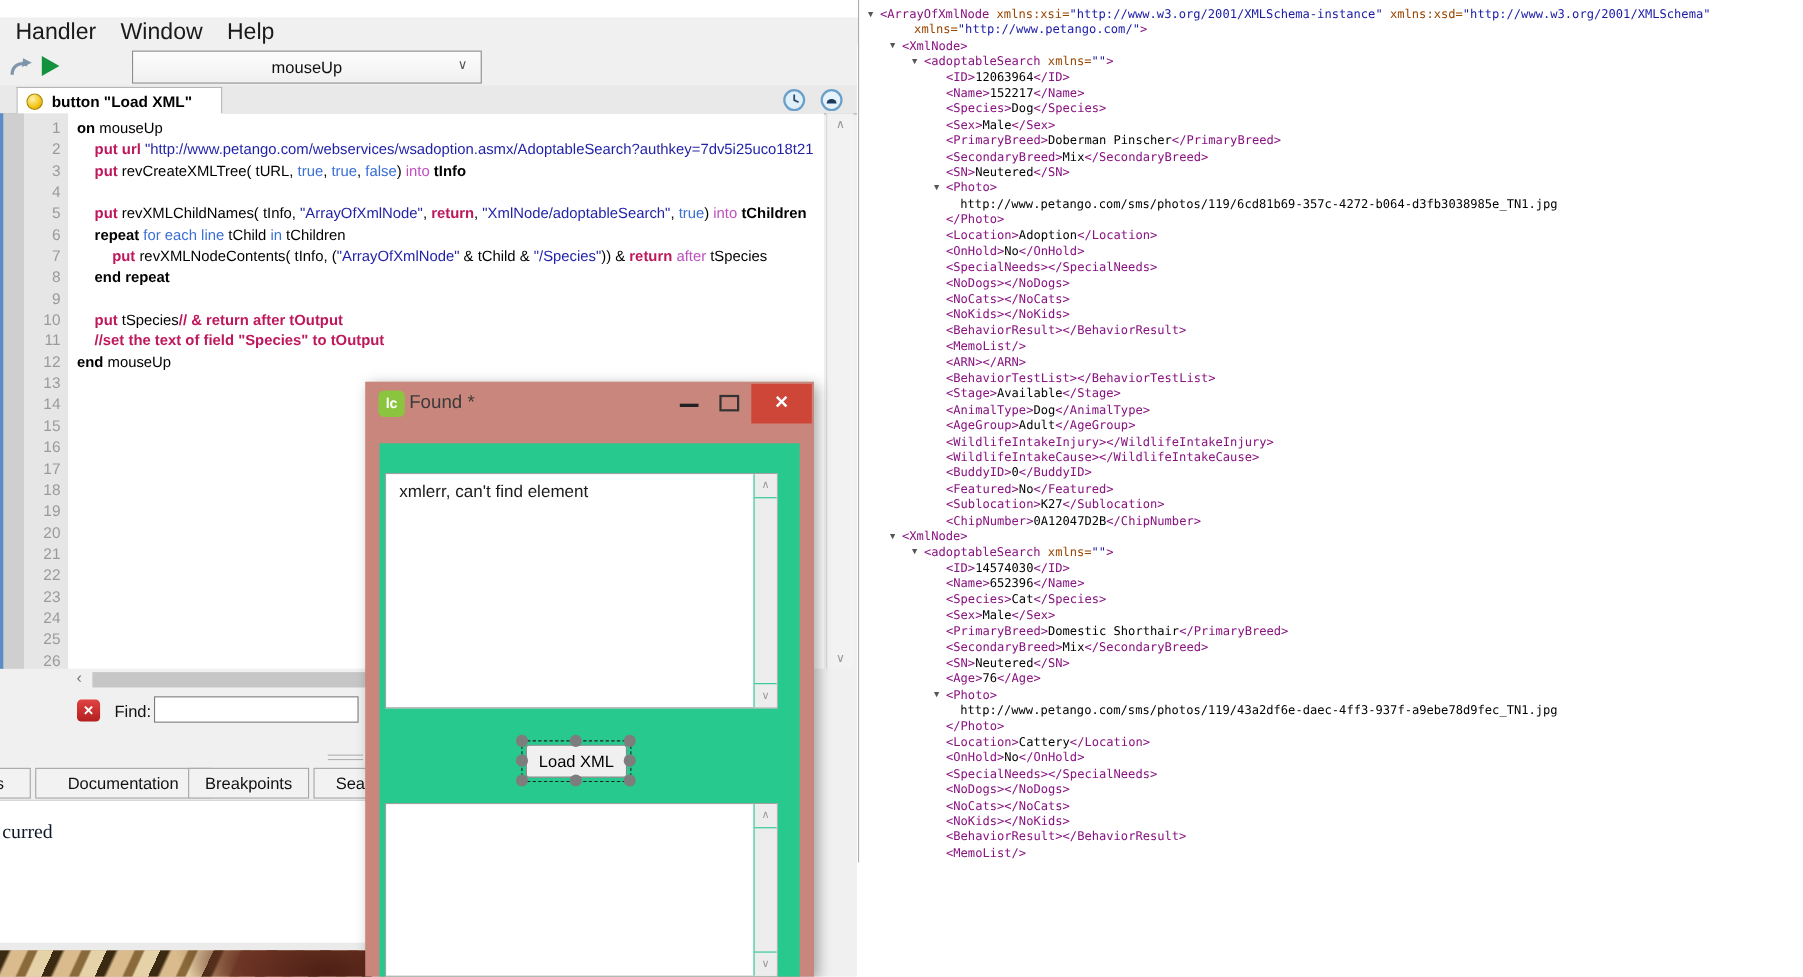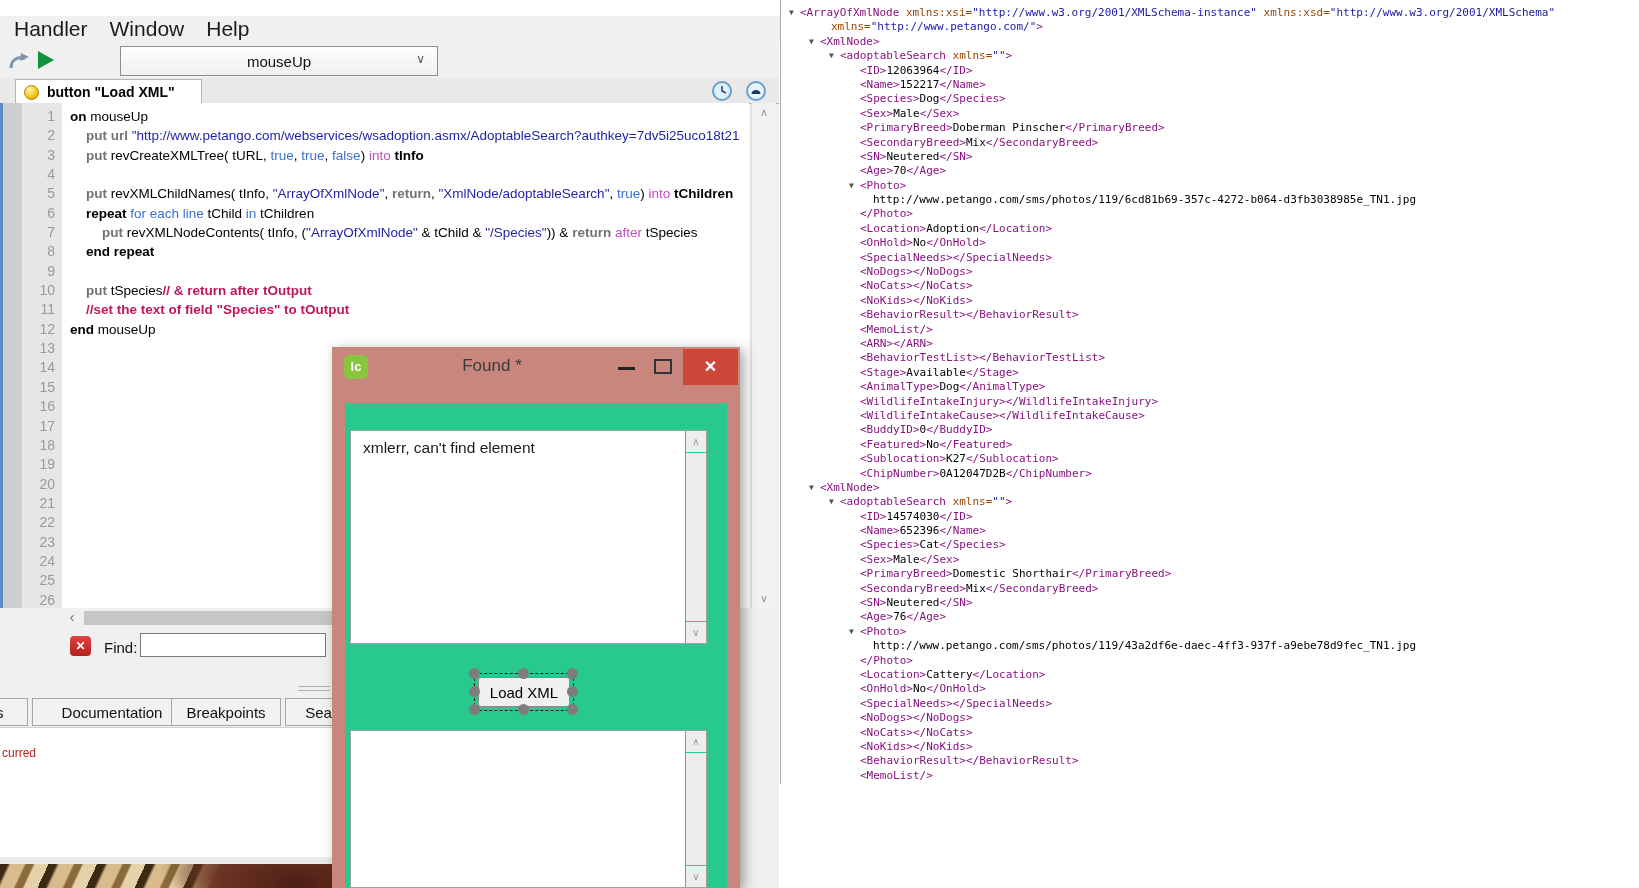--- a/index.html
+++ b/index.html
@@ -28,21 +28,21 @@
 
   
   #bp-gutter{left:0;top:103px;width:22px;height:505px;background:#cfcfcf;}
   #blue-edge{left:0;top:103px;width:3px;height:505px;background:#5b8cc8;}
   #num-gutter{left:22px;top:103px;width:40px;height:505px;background:#e6e6e6;padding-top:4px;box-sizing:border-box;}
   .gl{height:19.35px;line-height:19.35px;font-size:14px;color:#9a9a9a;text-align:right;padding-right:7px;}
   #code-area{left:62px;top:103px;width:687px;height:505px;background:#fff;padding-top:4px;box-sizing:border-box;overflow:hidden;}
   .cl{height:19.35px;line-height:19.35px;font-size:13.5px;white-space:pre;padding-left:8px;}
   .cl.ind1{padding-left:24px;} .cl.ind2{padding-left:40px;}
   .tk-kw{color:#000;font-weight:bold;}
-  .tk-cmd{color:#737373;font-weight:bold;}
+  .tk-cmd{color:#be185d;font-weight:bold;}
   .tk-st{color:#1f1fa8;}
   .tk-ct{color:#3b6fd4;}
   .tk-cb{color:#3b6fd4;}
   .tk-pr{color:#bf4fbf;}
   .tk-vb{color:#000;font-weight:bold;}
   .tk-cm{color:#be185d;font-weight:bold;}
   .tk-pl{color:#000;}
   #v-scroll{left:751px;top:103px;width:24px;height:505px;background:#f2f2f2;border-left:1px solid #d8d8d8;}
   .sc-ar{position:absolute;left:0;width:100%;text-align:center;color:#979797;font-size:11px;}
   #h-scroll{left:62px;top:608px;width:687px;height:20px;background:#f0f0f0;}
@@ -59,42 +59,42 @@
 
   
   #btab-row{left:0;top:698px;width:335px;height:29px;background:#f0f0f0;}
   .btab{position:absolute;top:698px;height:28px;background:#f2f2f2;border:1px solid #a5a5a5;box-sizing:border-box;
       font-size:15px;color:#111;display:flex;align-items:center;justify-content:center;}
   #tab-les{left:-40px;width:68px;}
   #tab-doc{left:32px;width:160px;}
   #tab-bp{left:171px;width:110px;}
   #tab-sear{left:285px;width:72px;}
   #out-panel{left:0;top:727px;width:335px;height:130px;background:#fff;border-top:1px solid #cfcfcf;}
-  #out-text{left:2px;top:746px;font-size:12px;color:#b91c1c;}
+  #out-text{left:2px;top:746px;font-size:18px;color:#0f172a;font-family:Liberation Serif, serif;}
   #gray-strip{left:0;top:857px;width:335px;height:7px;background:#ebebeb;}
   #photo{left:0;top:864px;width:338px;height:24px;
      background:
       radial-gradient(ellipse 170px 80px at 88% 80%, #4e1f15 0%, #6b3324 45%, rgba(107,51,36,0) 75%),
       radial-gradient(ellipse 120px 50px at 72% 10%, rgba(90,45,25,.75), transparent 70%),
       repeating-linear-gradient(115deg,#3a2a12 0 7px,#d9bb8d 10px 22px,#8a6a3a 24px 30px,#e6d2a8 32px 44px),
       #c9a87c;}
 
   
   #xml-panel{left:780px;top:0;width:859px;height:784px;background:#fff;border-left:1px solid #adadad;overflow:hidden;}
   #xml-tree{padding:6px 0 0 8px;font-family:"DejaVu Sans Mono",monospace;font-size:11px;}
   .xl{height:14.4px;line-height:14.4px;white-space:pre;position:relative;}
   .xl .arrow{display:inline-block;width:11px;margin-left:-11px;color:#555;font-size:8px;vertical-align:1px;}
   .xk-tag{color:#881280;}
   .xk-attr{color:#994500;}
   .xk-val{color:#1a1aa6;}
   .xk-txt{color:#000;}
 
   
   #found-win{left:332px;top:347px;width:408px;height:541px;background:#c8867c;box-shadow:4px 3px 12px rgba(0,0,0,.35);}
-  #fw-title{position:absolute;left:40px;top:9px;width:240px;text-align:center;font-size:17px;color:#3a3a3a;}
+  #fw-title{position:absolute;left:40px;top:9px;width:240px;font-size:17px;color:#3a3a3a;}
   #lc-logo{position:absolute;left:12px;top:8px;width:24px;height:24px;background:#8bc53f;border-radius:5px;
       color:#fff;font-weight:bold;font-size:13px;text-align:center;line-height:23px;}
   #btn-min{position:absolute;left:286px;top:20px;width:17px;height:3px;background:#222;}
   #btn-max{position:absolute;left:322px;top:12px;width:14px;height:11px;border:2px solid #333;}
   #btn-close{position:absolute;left:351px;top:2px;width:55px;height:36px;background:#cd4638;color:#fff;
       font-size:16px;text-align:center;line-height:36px;font-weight:bold;}
   #fw-green{position:absolute;left:13px;top:56px;width:382px;height:485px;background:#28c98f;}
   .fw-field{position:absolute;left:5px;width:357px;background:#fff;border:1px solid #a0a0a0;box-sizing:border-box;}
   #fw-field1{top:27px;height:214px;}
   #fw-field2{top:327px;height:158px;}
@@ -251,36 +251,36 @@
       <div class="xl" style="padding-left: 42px;"><span class="xk-attr">xmlns=</span><span class="xk-val">"http://www.petango.com/"</span><span class="xk-tag">&gt;</span></div>
       <div class="xl" style="padding-left: 31px;"><span class="arrow">▼</span><span class="xk-tag">&lt;XmlNode&gt;</span></div>
       <div class="xl" style="padding-left: 51px;"><span class="arrow">▼</span><span class="xk-tag">&lt;adoptableSearch</span><span class="xk-attr"> xmlns=</span><span class="xk-val">""</span><span class="xk-tag">&gt;</span></div>
       <div class="xl" style="padding-left: 71px;"><span class="xk-tag">&lt;ID&gt;</span><span class="xk-txt">12063964</span><span class="xk-tag">&lt;/ID&gt;</span></div>
       <div class="xl" style="padding-left: 71px;"><span class="xk-tag">&lt;Name&gt;</span><span class="xk-txt">152217</span><span class="xk-tag">&lt;/Name&gt;</span></div>
       <div class="xl" style="padding-left: 71px;"><span class="xk-tag">&lt;Species&gt;</span><span class="xk-txt">Dog</span><span class="xk-tag">&lt;/Species&gt;</span></div>
       <div class="xl" style="padding-left: 71px;"><span class="xk-tag">&lt;Sex&gt;</span><span class="xk-txt">Male</span><span class="xk-tag">&lt;/Sex&gt;</span></div>
       <div class="xl" style="padding-left: 71px;"><span class="xk-tag">&lt;PrimaryBreed&gt;</span><span class="xk-txt">Doberman Pinscher</span><span class="xk-tag">&lt;/PrimaryBreed&gt;</span></div>
       <div class="xl" style="padding-left: 71px;"><span class="xk-tag">&lt;SecondaryBreed&gt;</span><span class="xk-txt">Mix</span><span class="xk-tag">&lt;/SecondaryBreed&gt;</span></div>
       <div class="xl" style="padding-left: 71px;"><span class="xk-tag">&lt;SN&gt;</span><span class="xk-txt">Neutered</span><span class="xk-tag">&lt;/SN&gt;</span></div>
-      <div class="xl" style="padding-left: 71px;"><span class="xk-tag">&lt;Age&gt;</span><span class="xk-txt">70</span><span class="xk-tag">&lt;/Age&gt;</span></div>
       <div class="xl" style="padding-left: 71px;"><span class="arrow">▼</span><span class="xk-tag">&lt;Photo&gt;</span></div>
       <div class="xl" style="padding-left: 84px;"><span class="xk-txt">http://www.petango.com/sms/photos/119/6cd81b69-357c-4272-b064-d3fb3038985e_TN1.jpg</span></div>
       <div class="xl" style="padding-left: 71px;"><span class="xk-tag">&lt;/Photo&gt;</span></div>
       <div class="xl" style="padding-left: 71px;"><span class="xk-tag">&lt;Location&gt;</span><span class="xk-txt">Adoption</span><span class="xk-tag">&lt;/Location&gt;</span></div>
       <div class="xl" style="padding-left: 71px;"><span class="xk-tag">&lt;OnHold&gt;</span><span class="xk-txt">No</span><span class="xk-tag">&lt;/OnHold&gt;</span></div>
       <div class="xl" style="padding-left: 71px;"><span class="xk-tag">&lt;SpecialNeeds&gt;</span><span class="xk-txt"></span><span class="xk-tag">&lt;/SpecialNeeds&gt;</span></div>
       <div class="xl" style="padding-left: 71px;"><span class="xk-tag">&lt;NoDogs&gt;</span><span class="xk-txt"></span><span class="xk-tag">&lt;/NoDogs&gt;</span></div>
       <div class="xl" style="padding-left: 71px;"><span class="xk-tag">&lt;NoCats&gt;</span><span class="xk-txt"></span><span class="xk-tag">&lt;/NoCats&gt;</span></div>
       <div class="xl" style="padding-left: 71px;"><span class="xk-tag">&lt;NoKids&gt;</span><span class="xk-txt"></span><span class="xk-tag">&lt;/NoKids&gt;</span></div>
       <div class="xl" style="padding-left: 71px;"><span class="xk-tag">&lt;BehaviorResult&gt;</span><span class="xk-txt"></span><span class="xk-tag">&lt;/BehaviorResult&gt;</span></div>
       <div class="xl" style="padding-left: 71px;"><span class="xk-tag">&lt;MemoList/&gt;</span></div>
       <div class="xl" style="padding-left: 71px;"><span class="xk-tag">&lt;ARN&gt;</span><span class="xk-txt"></span><span class="xk-tag">&lt;/ARN&gt;</span></div>
       <div class="xl" style="padding-left: 71px;"><span class="xk-tag">&lt;BehaviorTestList&gt;</span><span class="xk-txt"></span><span class="xk-tag">&lt;/BehaviorTestList&gt;</span></div>
       <div class="xl" style="padding-left: 71px;"><span class="xk-tag">&lt;Stage&gt;</span><span class="xk-txt">Available</span><span class="xk-tag">&lt;/Stage&gt;</span></div>
       <div class="xl" style="padding-left: 71px;"><span class="xk-tag">&lt;AnimalType&gt;</span><span class="xk-txt">Dog</span><span class="xk-tag">&lt;/AnimalType&gt;</span></div>
+      <div class="xl" style="padding-left: 71px;"><span class="xk-tag">&lt;AgeGroup&gt;</span><span class="xk-txt">Adult</span><span class="xk-tag">&lt;/AgeGroup&gt;</span></div>
       <div class="xl" style="padding-left: 71px;"><span class="xk-tag">&lt;WildlifeIntakeInjury&gt;</span><span class="xk-txt"></span><span class="xk-tag">&lt;/WildlifeIntakeInjury&gt;</span></div>
       <div class="xl" style="padding-left: 71px;"><span class="xk-tag">&lt;WildlifeIntakeCause&gt;</span><span class="xk-txt"></span><span class="xk-tag">&lt;/WildlifeIntakeCause&gt;</span></div>
       <div class="xl" style="padding-left: 71px;"><span class="xk-tag">&lt;BuddyID&gt;</span><span class="xk-txt">0</span><span class="xk-tag">&lt;/BuddyID&gt;</span></div>
       <div class="xl" style="padding-left: 71px;"><span class="xk-tag">&lt;Featured&gt;</span><span class="xk-txt">No</span><span class="xk-tag">&lt;/Featured&gt;</span></div>
       <div class="xl" style="padding-left: 71px;"><span class="xk-tag">&lt;Sublocation&gt;</span><span class="xk-txt">K27</span><span class="xk-tag">&lt;/Sublocation&gt;</span></div>
       <div class="xl" style="padding-left: 71px;"><span class="xk-tag">&lt;ChipNumber&gt;</span><span class="xk-txt">0A12047D2B</span><span class="xk-tag">&lt;/ChipNumber&gt;</span></div>
       <div class="xl" style="padding-left: 31px;"><span class="arrow">▼</span><span class="xk-tag">&lt;XmlNode&gt;</span></div>
       <div class="xl" style="padding-left: 51px;"><span class="arrow">▼</span><span class="xk-tag">&lt;adoptableSearch</span><span class="xk-attr"> xmlns=</span><span class="xk-val">""</span><span class="xk-tag">&gt;</span></div>
       <div class="xl" style="padding-left: 71px;"><span class="xk-tag">&lt;ID&gt;</span><span class="xk-txt">14574030</span><span class="xk-tag">&lt;/ID&gt;</span></div>
       <div class="xl" style="padding-left: 71px;"><span class="xk-tag">&lt;Name&gt;</span><span class="xk-txt">652396</span><span class="xk-tag">&lt;/Name&gt;</span></div>

